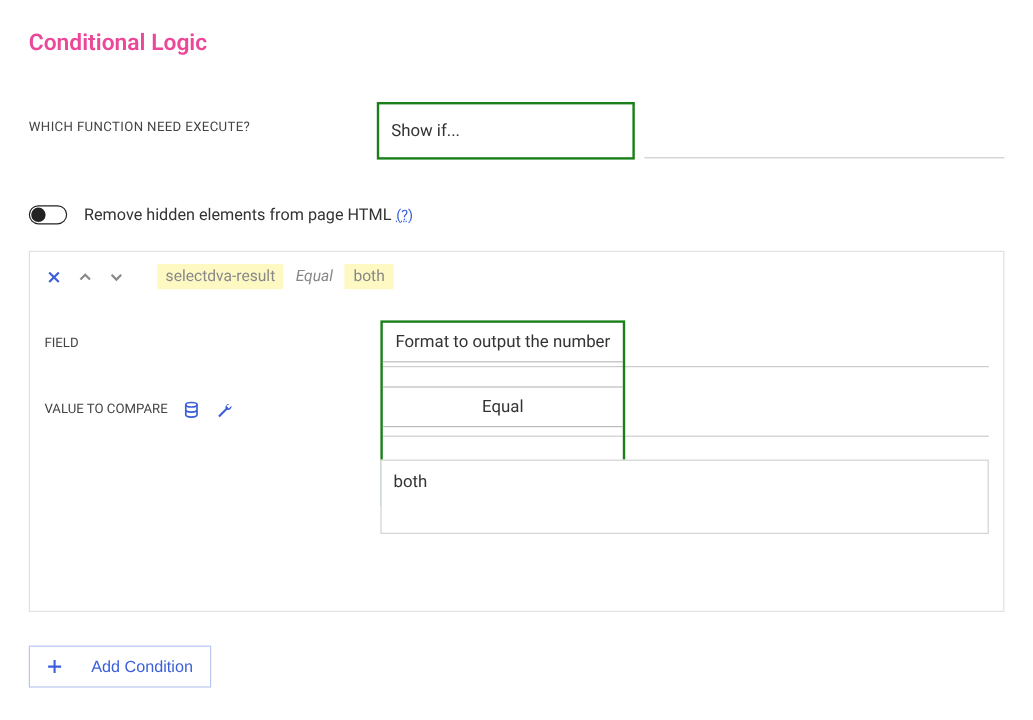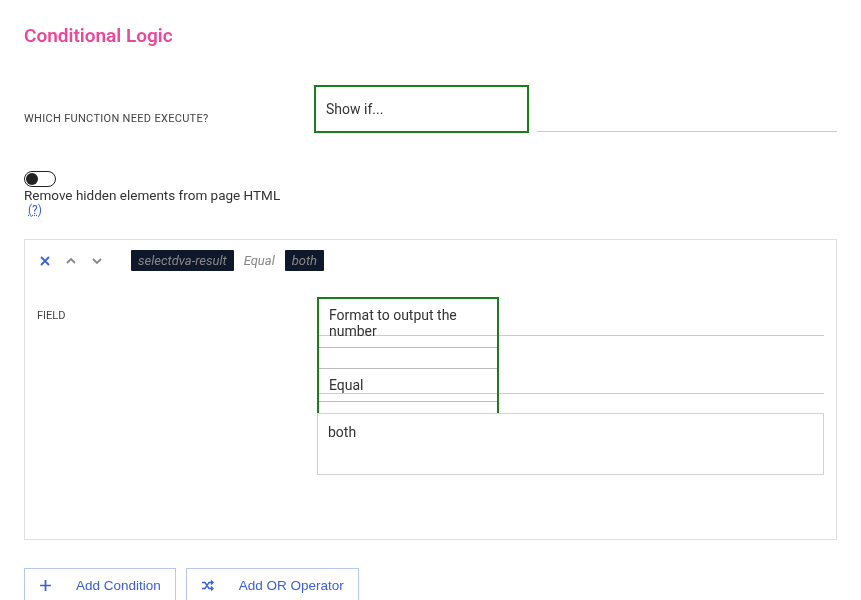--- a/index.html
+++ b/index.html
@@ -11,21 +11,21 @@
       padding: 24px;
     }
     .title {
       font-size: 19px;
       font-weight: 600;
       color: #ec4899;
       margin-bottom: 38px;
     }
     .form-row {
       display: flex;
-      align-items: flex-end;
+      align-items: center;
       border-bottom: 1px solid #ccc;
       padding-bottom: 2px;
       margin-bottom: 0;
     }
     .form-label {
       width: 290px;
       flex: none;
       font-size: 11px;
       letter-spacing: 0.3px;
       color: #444;
@@ -35,25 +35,25 @@
     .select-wrapper-hi {
       border: 2px solid #1a7f1a;
       flex: 0 0 215px;
       padding: 14px 10px;
       font-size: 14px;
       color: #333;
       margin-right: 8px;
     }
     .toggle-row {
       display: flex;
+      align-items: center;
       margin-top: 36px;
       margin-bottom: 22px;
       font-size: 13.5px;
       color: #333;
-      flex-direction: column;
     }
     .toggle {
       width: 32px;
       height: 16px;
       border-radius: 10px;
       border: 1px solid #222;
       background: #fff;
       position: relative;
       margin-right: 14px;
       flex: none;
@@ -89,23 +89,22 @@
       cursor: pointer;
       font-size: 14px;
       width: 16px;
       display: inline-flex;
       justify-content: center;
     }
     .cond-header .ctrl.chev {
       color: #888;
     }
     .pill {
-      background: #0f172a;
+      background: #fef9c3;
       color: #888;
-      font-style: italic;
       font-size: 13px;
       padding: 3px 7px;
       border-radius: 1px;
       font-family: inherit;
     }
     .pill.plain {
       background: transparent;
       font-style: italic;
       color: #888;
     }
@@ -138,24 +137,25 @@
       cursor: pointer;
       display: inline-flex;
       align-items: center;
     }
     .values-col {
       flex: 1;
       position: relative;
     }
     .values-stack {
       border: 2px solid #1a7f1a;
-      width: 182px;
+      width: 204px;
       position: absolute;
       left: 0;
       top: 10px;
+      text-align: center;
     }
     .values-stack .val {
       padding: 8px 10px;
       font-size: 14px;
       color: #333;
     }
     .values-stack .line {
       border-bottom: 1px solid #bbb;
       margin: 0 0px;
     }
@@ -251,20 +251,34 @@
     <span class="pill plain" style="padding-left:0;padding-right:0;">Equal</span>
     <span class="pill">both</span>
   </div>
 
   <div class="cond-body">
     <div class="fields-area">
       <div class="labels-col">
         <div class="lbl">
           <span>FIELD</span>
         </div>
+        <div class="lbl">
+          <span>VALUE TO COMPARE</span>
+          <span class="mini-icon">
+            <svg width="15" height="15" viewBox="0 0 16 16">
+                <ellipse cx="8" cy="3.5" rx="5" ry="2" fill="none" stroke="#3a5fd9" stroke-width="1.5"></ellipse>
+                <path d="M3 3.5 V8 C3 9.1 5.2 10 8 10 C10.8 10 13 9.1 13 8 V3.5 M3 8 V12.5 C3 13.6 5.2 14.5 8 14.5 C10.8 14.5 13 13.6 13 12.5 V8" fill="none" stroke="#3a5fd9" stroke-width="1.5"></path>
+              </svg>
+          </span>
+          <span class="mini-icon">
+            <svg width="15" height="15" viewBox="0 0 16 16">
+                <path d="M13 3 a3 3 0 0 0 -3.5 3.8 L3 13.3 l1.4 1.4 L11 8 a3 3 0 0 0 3.8 -3.5 L12.5 6.8 10.2 4.5 z" fill="#3a5fd9"></path>
+              </svg>
+          </span>
+        </div>
       </div>
       <div class="values-col">
         <div class="long-lines">
           <div class="long-line r1"></div>
           <div class="long-line r2"></div>
         </div>
         <div class="values-stack">
           <div class="val">Format to output the number</div>
           <div class="line"></div>
           <div class="spacer"></div>
@@ -282,19 +296,13 @@
   </div>
 </div>
 
 <div class="btn-row">
   <button class="btn-outline">
     <svg width="13" height="13" viewBox="0 0 12 12">
         <path d="M6 1 V11 M1 6 H11" stroke="#3a5fd9" stroke-width="1.6"></path>
       </svg>
     <span>Add Condition</span>
   </button>
-  <button class="btn-outline">
-    <svg width="14" height="13" viewBox="0 0 14 12">
-        <path d="M1 3 H4 L8 9 H11 M1 9 H4 L8 3 H11 M10 1 L12 3 L10 5 M10 7 L12 9 L10 11" stroke="#3a5fd9" stroke-width="1.4" fill="none"></path>
-      </svg>
-    <span>Add OR Operator</span>
-  </button>
 </div>
 
 </body></html>

